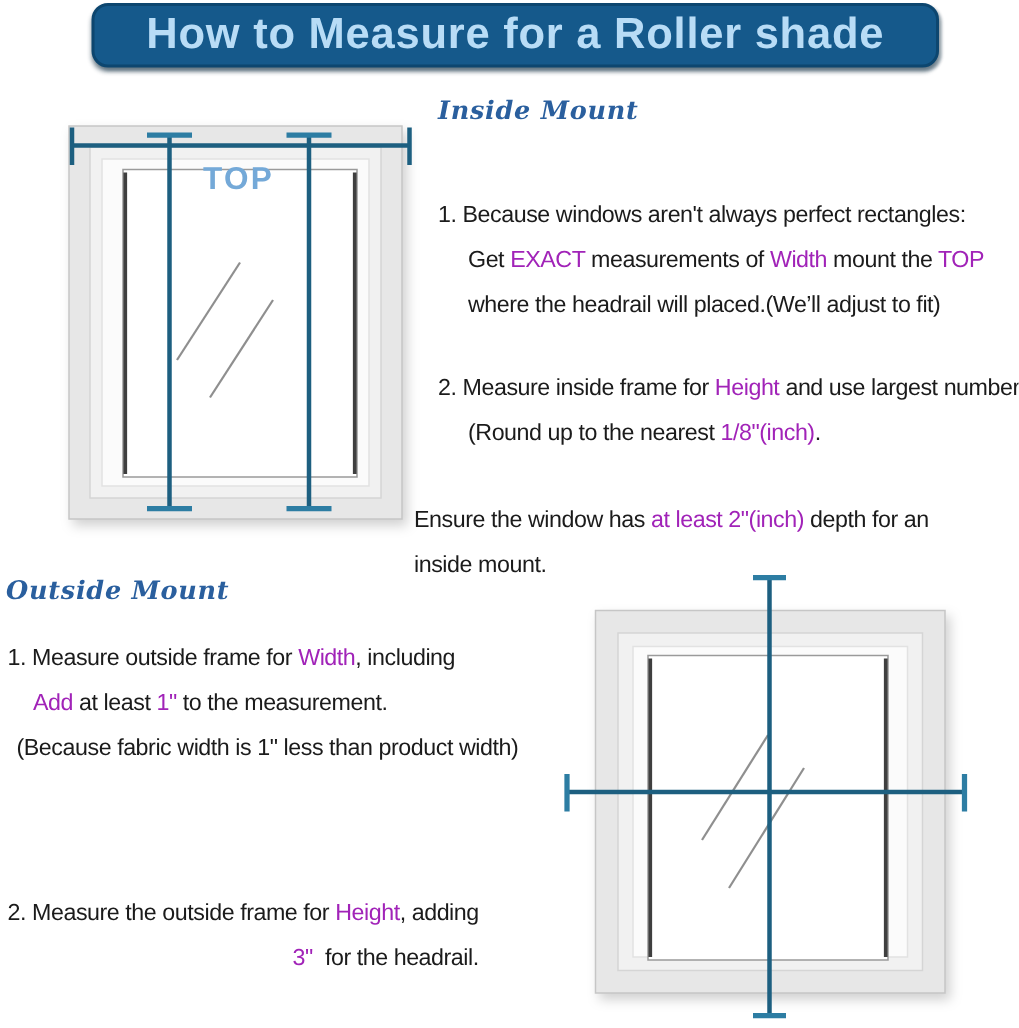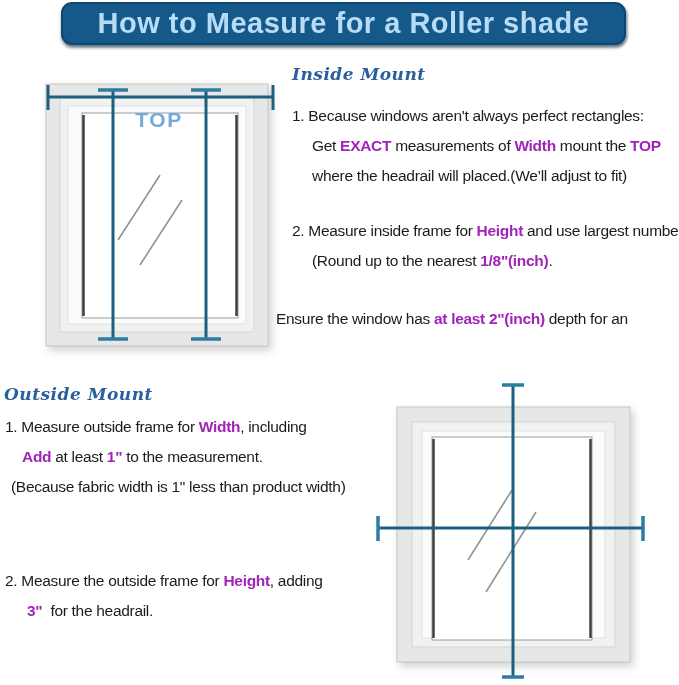--- a/index.html
+++ b/index.html
@@ -19,35 +19,35 @@
     box-shadow:0 3px 3px rgba(10,40,60,.45), 2px 2px 2px rgba(10,40,60,.3);}
   .banner span{font-size:29px;font-weight:bold;letter-spacing:.5px;color:var(--banner-text);white-space:pre;}
 
   
   .sec-heading{position:absolute;font-family:"DejaVu Serif",serif;font-style:italic;
     font-weight:600;font-size:17px;color:var(--heading);letter-spacing:.5px;white-space:pre;}
   #im-heading{left:292px;top:64px;}
   #om-heading{left:4px;top:384px;}
 
   
-  .para{position:absolute;}
+  .para{position:absolute;margin-top:28px;}
   .line{display:block;height:30px;line-height:30px;font-size:15.5px;letter-spacing:-.3px;white-space:pre;}
   .s-k{color:var(--ink);}
-  .s-p{color:var(--purple);font-weight:bold;}
+  .s-p{color:var(--purple);}
   .ind0{padding-left:0;}
   .ind1{padding-left:20px;}
   .ind2{padding-left:22px;}
   .ind3{padding-left:17px;}
   .ind4{padding-left:6px;}
 
   #im-p1{left:292px;top:101px;}
   #im-p2{left:292px;top:216px;}
   #im-p3{left:276px;top:304px;}
-  #om-p1{left:5px;top:412px;}
-  #om-p2{left:5px;top:566px;}
+  #om-p1{left:5px;top:396px;}
+  #om-p2{left:5px;top:566px;text-align:right;}
   #om-p3{left:2px;top:652px;}
 
   
   .win{position:absolute;}
   #win-inside{left:30px;top:75px;width:260px;height:290px;}
   #win-outside{left:365px;top:372px;width:300px;height:313px;}
   .win svg{display:block;}
   .frame-outer{fill:#e7e7e7;stroke:#c6c6c6;stroke-width:1;}
   .frame-step{fill:#f1f1f1;stroke:#d5d5d5;stroke-width:1;}
   .frame-inner{fill:#fbfbfb;stroke:#e2e2e2;stroke-width:1;}
@@ -105,20 +105,21 @@
     <div class="line ind1"><span class="s-k">where the headrail will placed.(We’ll adjust to fit)</span></div>
   </div>
 
   <div class="para" id="im-p2">
     <div class="line ind0"><span class="s-k">2. Measure inside frame for </span><span class="s-p">Height</span><span class="s-k"> and use largest number</span></div>
     <div class="line ind1"><span class="s-k">(Round up to the nearest </span><span class="s-p">1/8"(inch)</span><span class="s-k">.</span></div>
   </div>
 
   <div class="para" id="im-p3">
     <div class="line ind0"><span class="s-k">Ensure the window has </span><span class="s-p">at least 2"(inch)</span><span class="s-k"> depth for an</span></div>
+    <div class="line ind0"><span class="s-k">inside mount.</span></div>
   </div>
 
   <div class="sec-heading" id="om-heading">Outside Mount</div>
 
   <div class="para" id="om-p1">
     <div class="line ind0"><span class="s-k">1. Measure outside frame for </span><span class="s-p">Width</span><span class="s-k">, including</span></div>
     <div class="line ind3"><span class="s-p">Add</span><span class="s-k"> at least </span><span class="s-p">1"</span><span class="s-k"> to the measurement.</span></div>
     <div class="line ind4"><span class="s-k">(Because fabric width is 1" less than product width)</span></div>
   </div>
 

